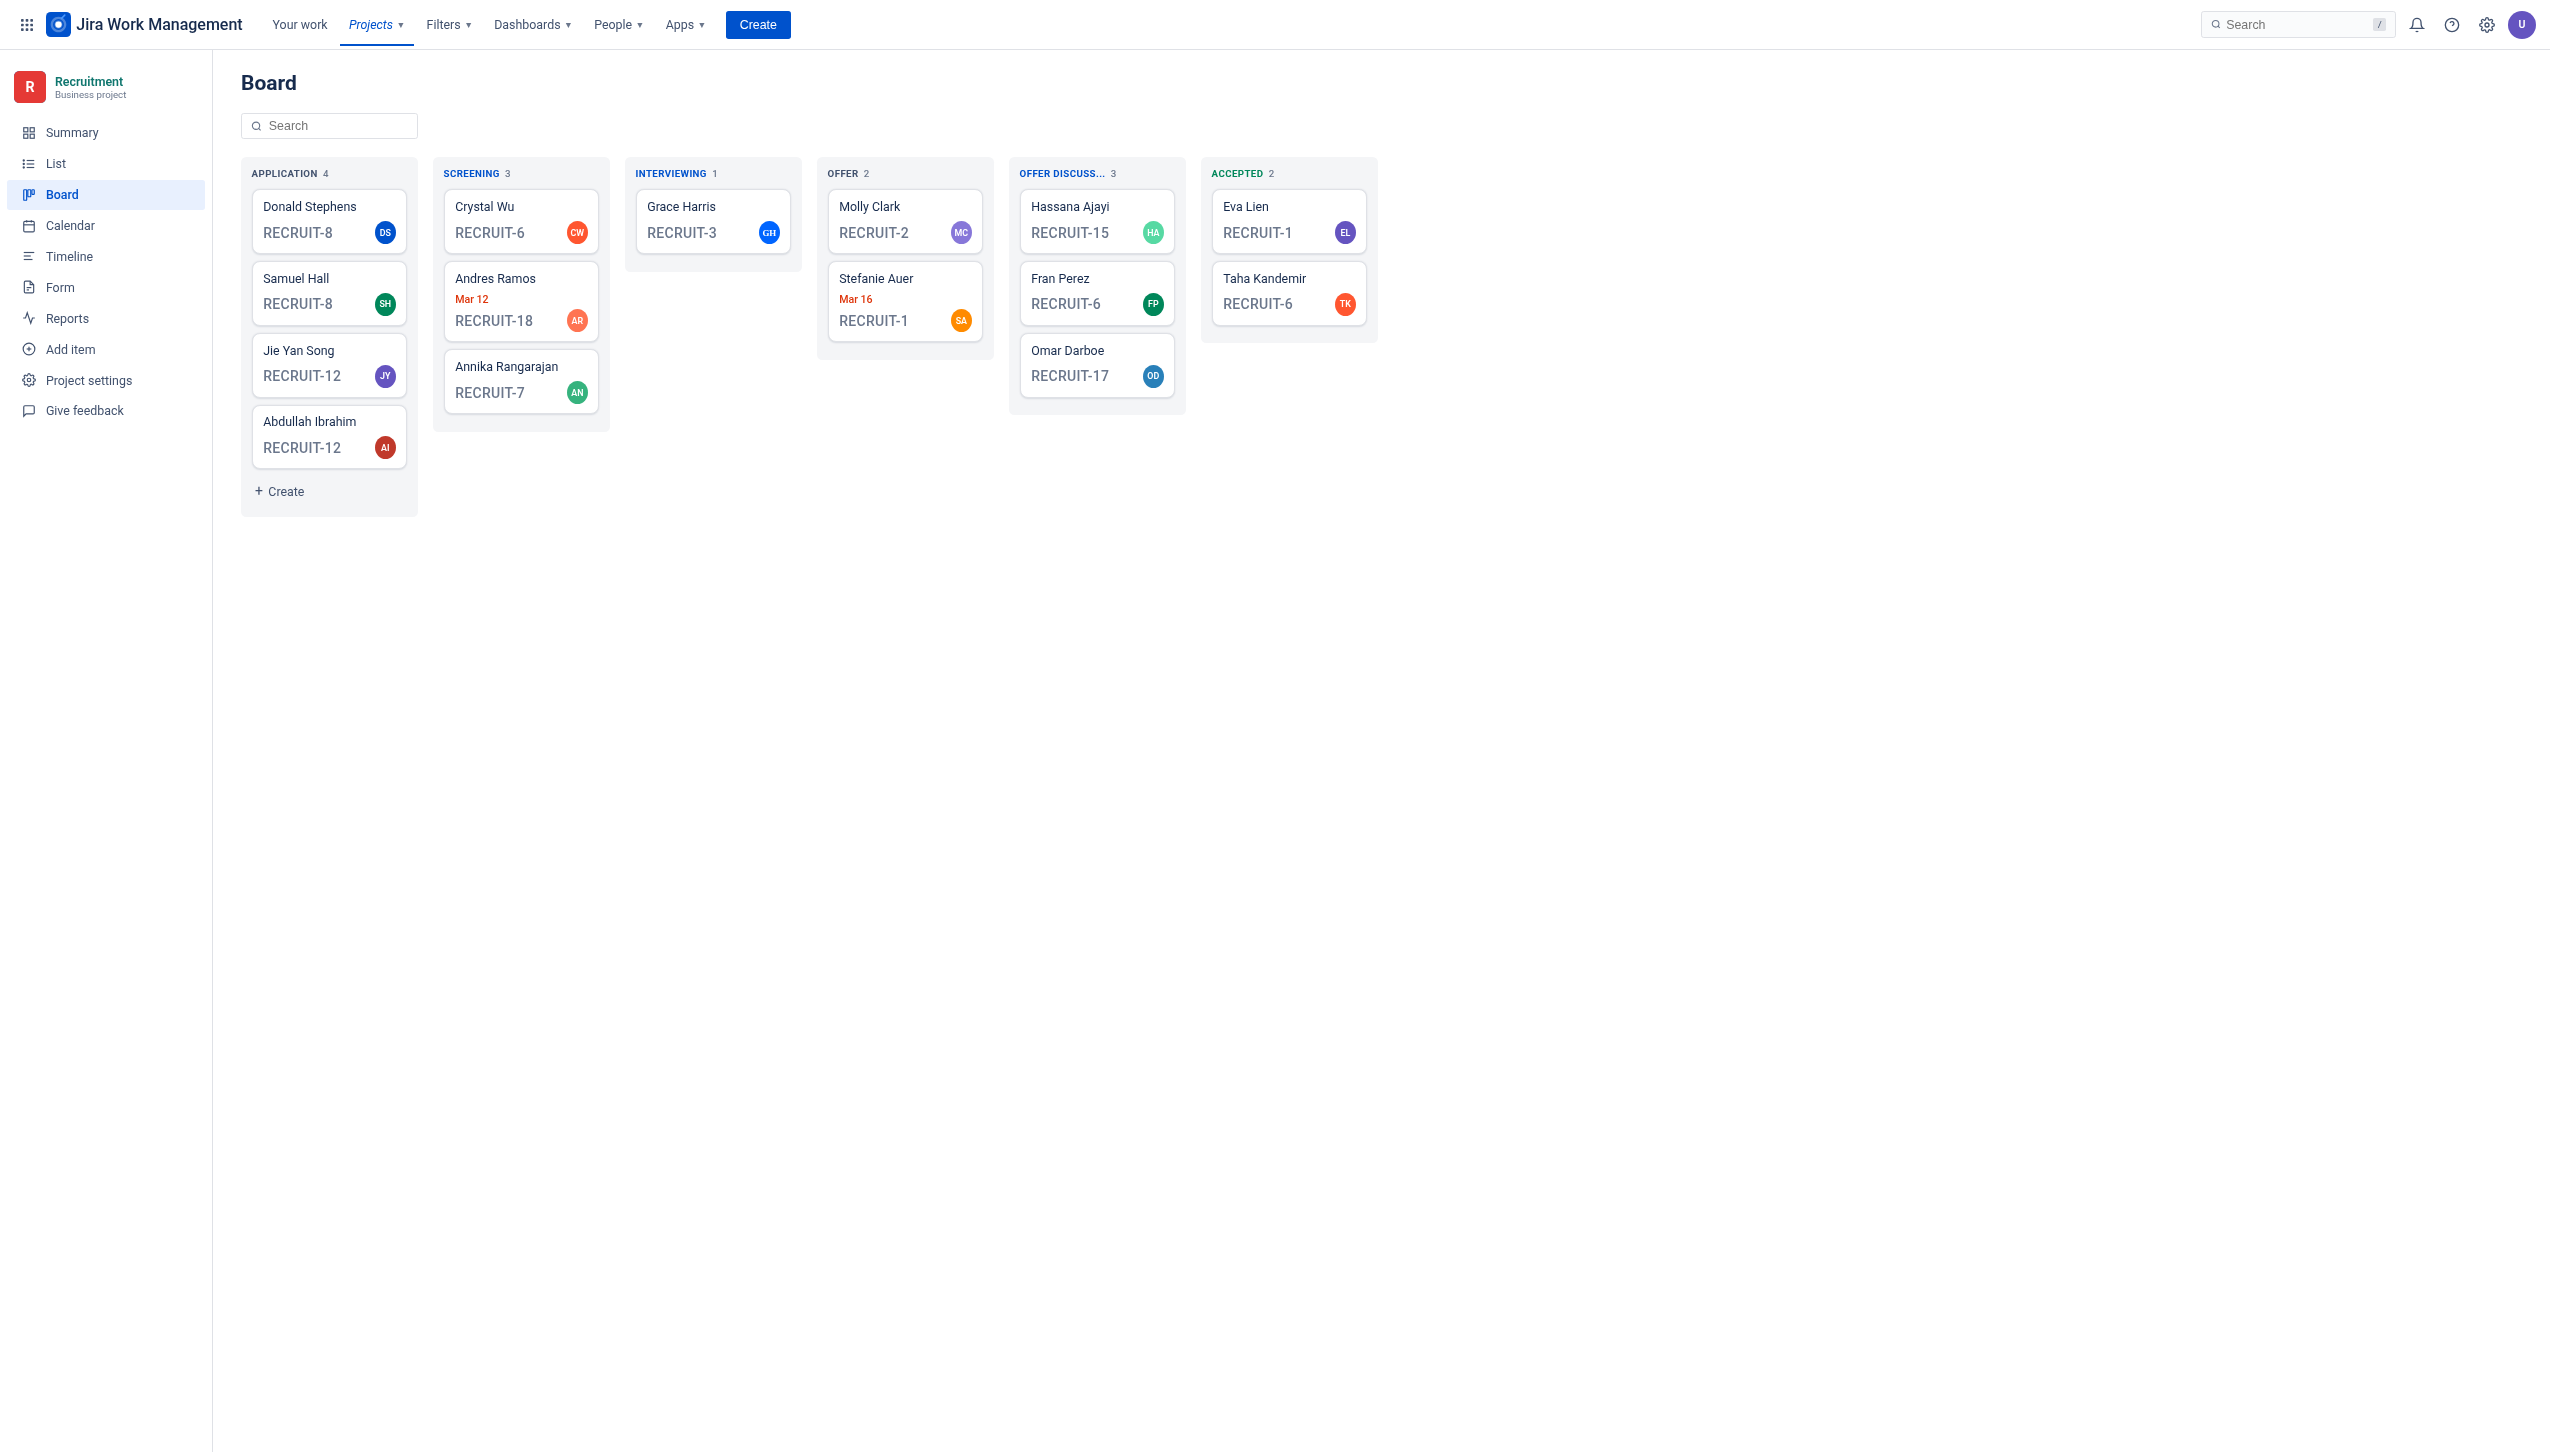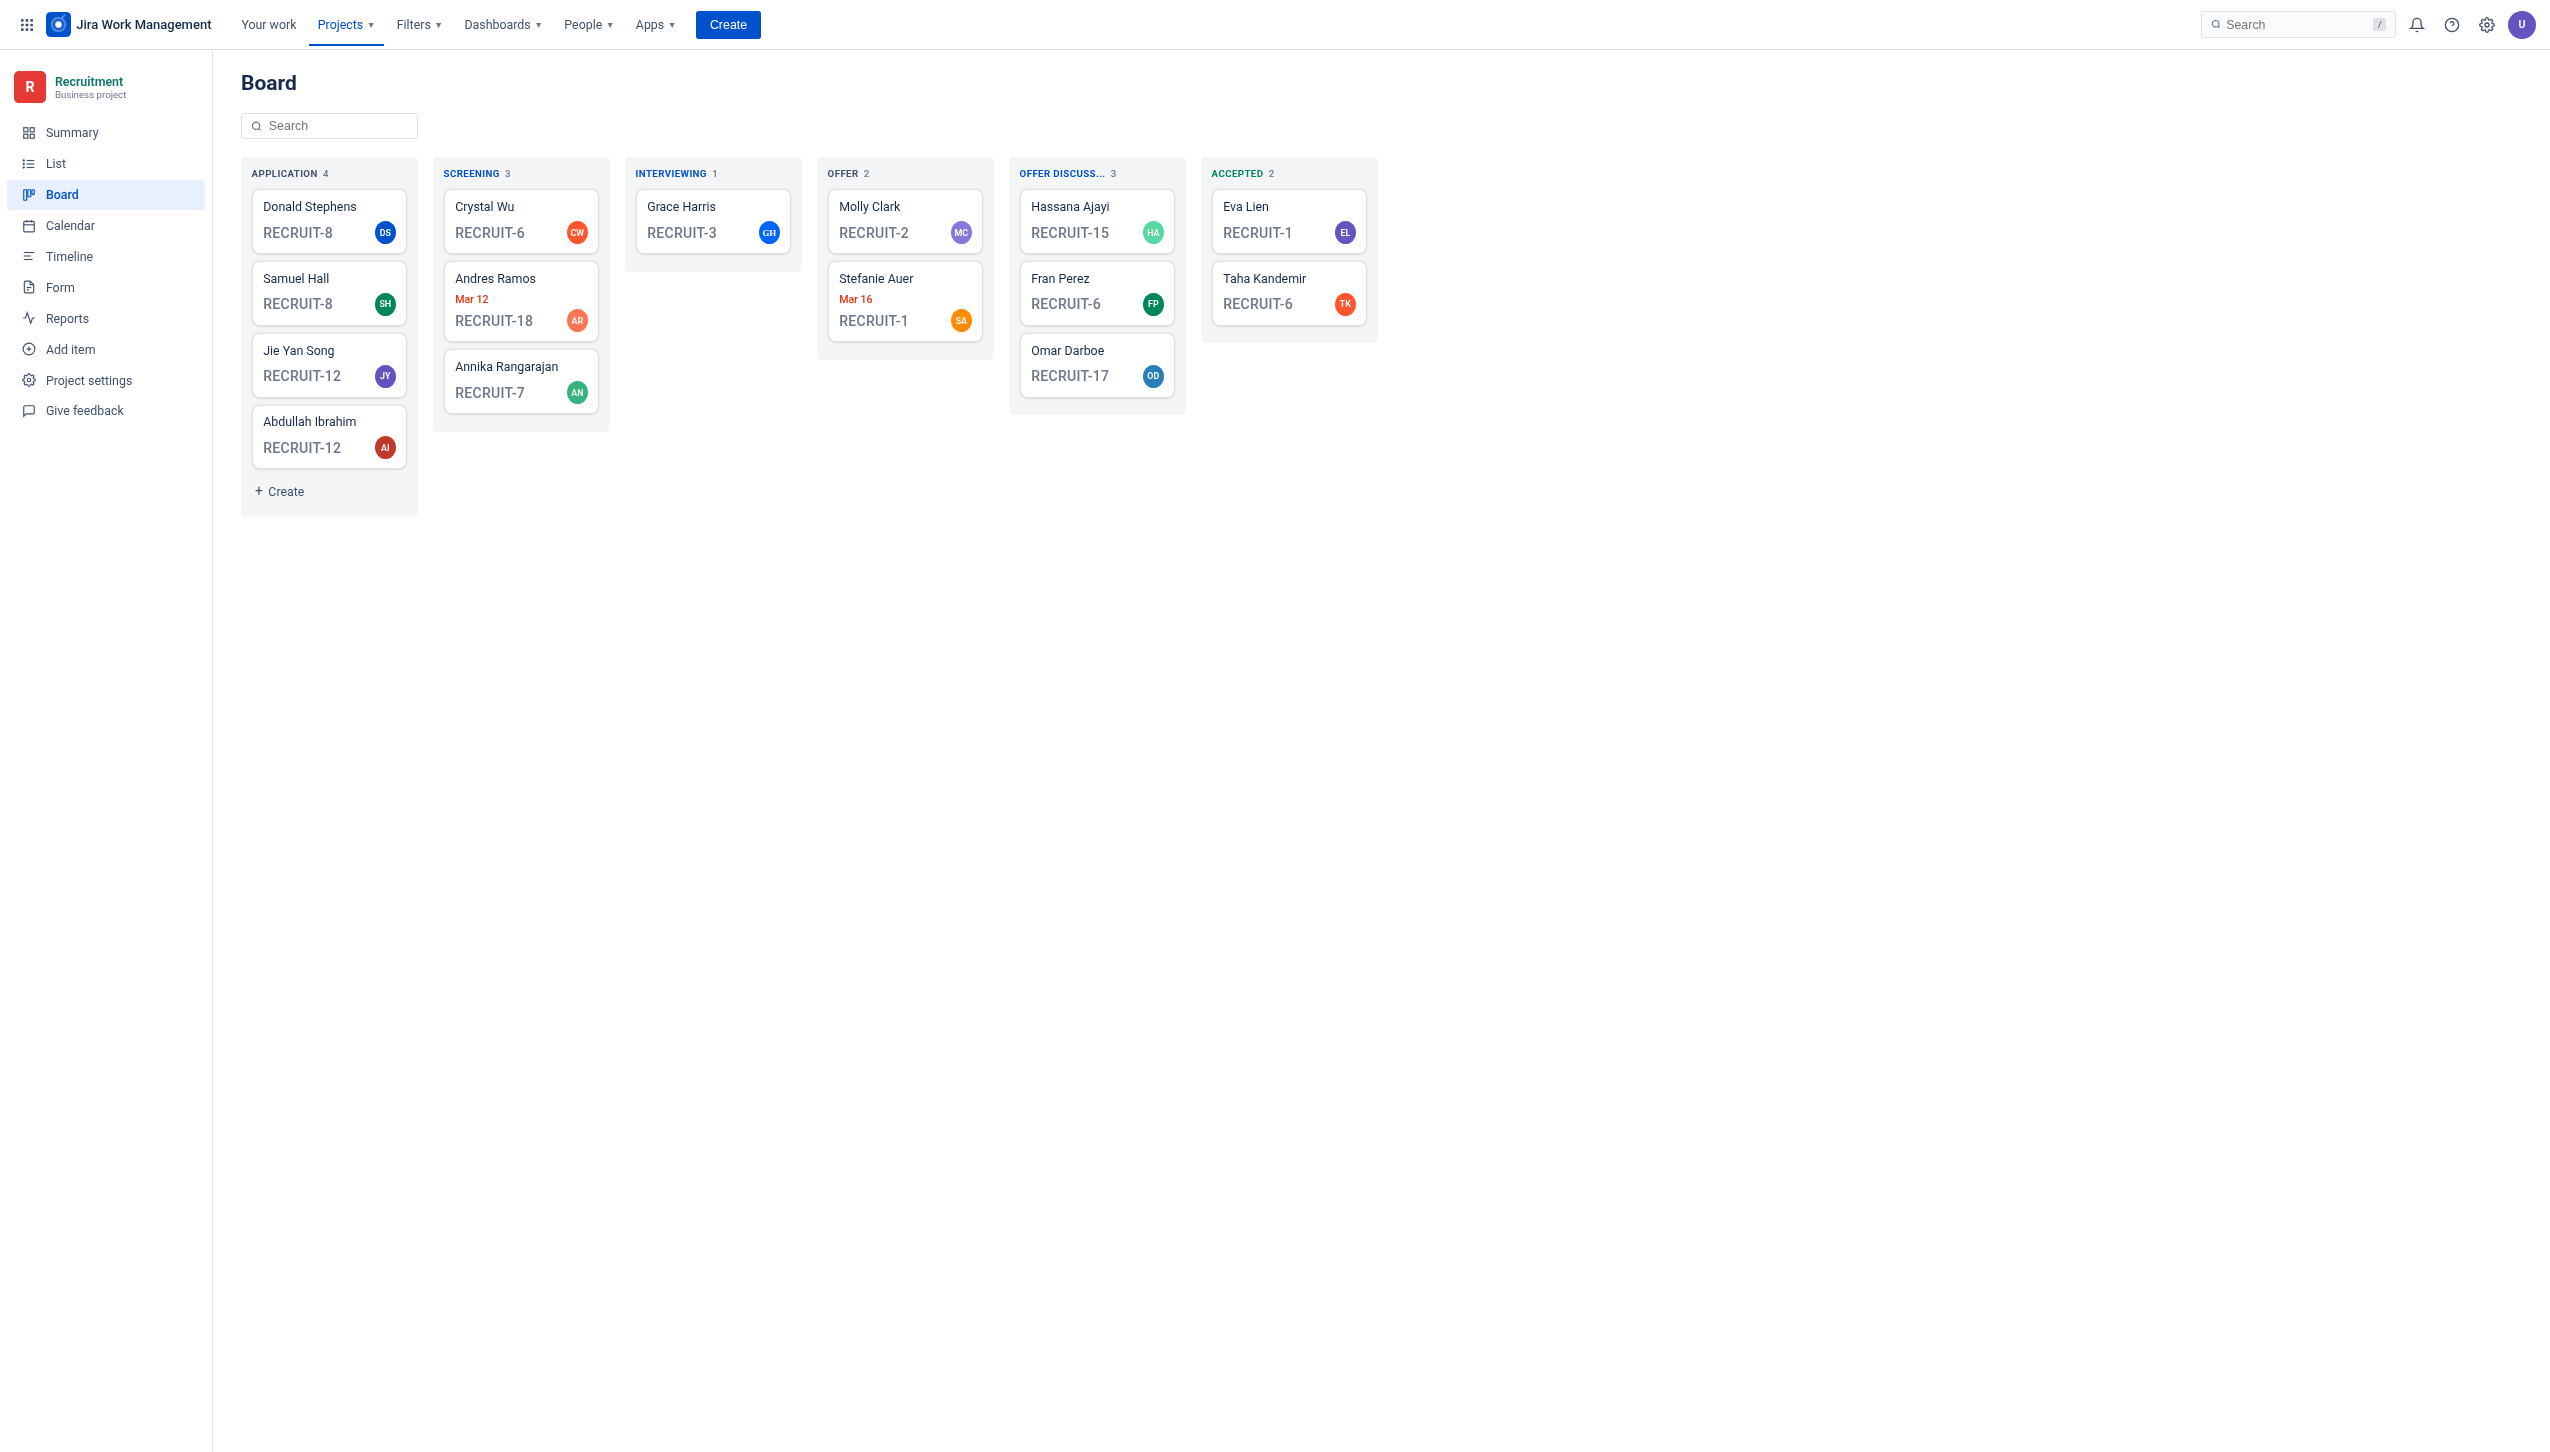--- a/index.html
+++ b/index.html
@@ -9,21 +9,21 @@
     .topnav {
       display: flex; align-items: center; height: 50px;
       padding: 0 14px; border-bottom: 0.9px solid #dfe1e6;
       background: #fff; position: fixed; top: 0; left: 0; right: 0; z-index: 100;
     }
     .topnav-left { display: flex; align-items: center; gap: 7px; }
     .grid-icon { width: 25px; height: 25px; display: flex; align-items: center; justify-content: center; cursor: pointer; color: #42526e; }
     .grid-icon svg { width: 16px; height: 16px; }
     .logo-area { display: flex; align-items: center; gap: 5.3px; margin-right: 14px; cursor: pointer; }
     .logo-icon { width: 25px; height: 25px; }
-    .logo-text { font-size: 13px; font-weight: 500; color: #172b4d; white-space: nowrap; }
+    .logo-text { font-size: 16px; font-weight: 500; color: #172b4d; white-space: nowrap; }
     .nav-items { display: flex; align-items: center; gap: 3.5px; }
     .nav-item {
       padding: 5.3px 8.9px; border-radius: 2.7px; cursor: pointer;
       font-size: 12.4px; color: #42526e; display: flex; align-items: center; gap: 3.5px;
       white-space: nowrap;
     }
     .nav-item-wrapper { position: relative; }
     .nav-item-wrapper.active .nav-item { color: #0052cc; }
     .nav-underline { position: absolute; bottom: -8.9px; left: 0; right: 0; height: 1.8px; background: #0052cc; display: none; }
     .nav-item-wrapper.active .nav-underline { display: block; }
@@ -151,21 +151,21 @@
         <circle cx="16" cy="16" r="4" fill="white"></circle>
         <path d="M20 8l4-4" stroke="#4c9aff" stroke-width="2" stroke-linecap="round"></path>
       </svg>
       <span class="logo-text">Jira Work Management</span>
     </div>
     <div class="nav-items">
       <div class="nav-item-wrapper">
         <div class="nav-item">Your work</div>
       </div>
       <div class="nav-item-wrapper active">
-        <div class="nav-item" style="color:#0052cc;">Projects <span class="chevron">▼</span></div>
+        <div class="nav-item" style="color:#0052cc;font-style:italic;">Projects <span class="chevron">▼</span></div>
         <div class="nav-underline"></div>
       </div>
       <div class="nav-item-wrapper">
         <div class="nav-item">Filters <span class="chevron">▼</span></div>
       </div>
       <div class="nav-item-wrapper">
         <div class="nav-item">Dashboards <span class="chevron">▼</span></div>
       </div>
       <div class="nav-item-wrapper">
         <div class="nav-item">People <span class="chevron">▼</span></div>

